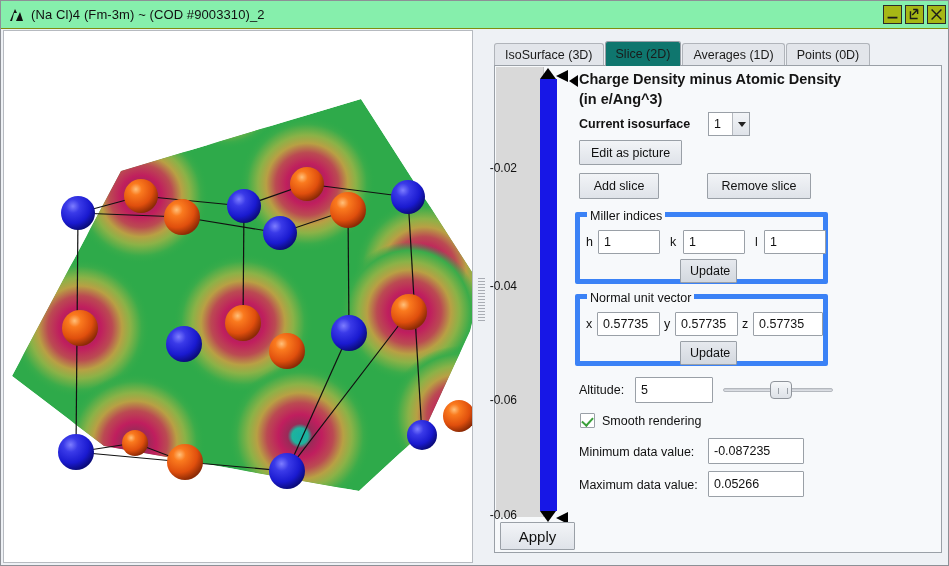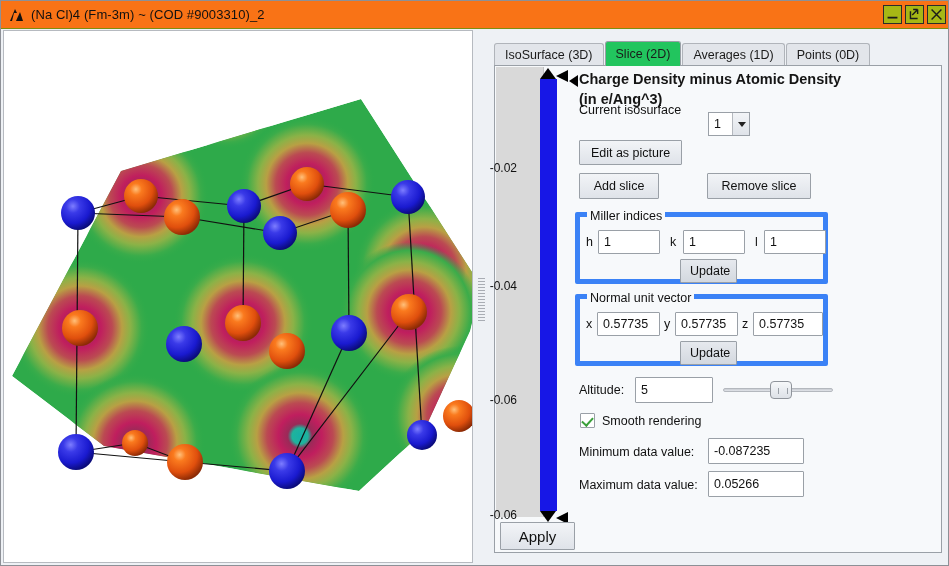--- a/index.html
+++ b/index.html
@@ -13,21 +13,21 @@
     width: 949px; height: 566px;
     overflow: hidden;
     background: #eef1f5;
     border: 1px solid #8d9096;
   }
 
   
   #titlebar {
     position: absolute; left: 0; top: 0;
     width: 949px; height: 28px;
-    background: #f97316;
+    background: #86efac;
     border-bottom: 1px solid #7f8d10;
     display: flex; align-items: center;
   }
   #title-icon {
     width: 22px; height: 22px;
     margin-left: 4px; margin-right: 4px;
     position: relative; flex: 0 0 auto;
   }
   #title-text {
     font-size: 13px; color: #111;
@@ -91,21 +91,21 @@
     font-size: 12.5px; color: #1a1a1a;
     background: #e2e5ea;
     border: 1px solid #b0b4ba;
     border-bottom: none;
     border-radius: 3px 3px 0 0;
     margin-right: 1px;
     cursor: pointer;
     white-space: nowrap;
   }
   .tab.active {
-    background: #22c55e;
+    background: #0f766e;
     height: 25px; line-height: 24px;
     border-color: #9aa0a7;
     position: relative; z-index: 3; margin-top: 46px;
   }
 
   #tabpage {
     position: absolute; left: 4px; top: 31px;
     width: 448px; height: 488px;
     background: #f7f9fb;
     border: 1px solid #9aa0a7;
@@ -459,21 +459,21 @@
         <div id="vs-marker-bottom"></div>
       </div>
 
       <div id="collapse-arrow"></div>
 
       <div id="panel-heading">
         <div>Charge Density minus Atomic Density</div>
         <div>(in e/Ang^3)</div>
       </div>
 
-      <div style="position:absolute;left:84px;top:37px;" class="lbl">Current isosurface</div>
+      <div style="position:absolute;left:84px;top:51px;font-weight:bold;" class="lbl">Current isosurface</div>
       <div class="combo" style="position:absolute;left:213px;top:46px;">
         <div class="cval">1</div>
         <div class="carrow"></div>
       </div>
 
       <button class="btn" style="position:absolute;left:84px;top:74px;width:103px;height:25px;">Edit as picture</button>
 
       <button class="btn" style="position:absolute;left:84px;top:107px;width:80px;height:26px;">Add slice</button>
       <button class="btn" style="position:absolute;left:212px;top:107px;width:104px;height:26px;">Remove slice</button>
 

